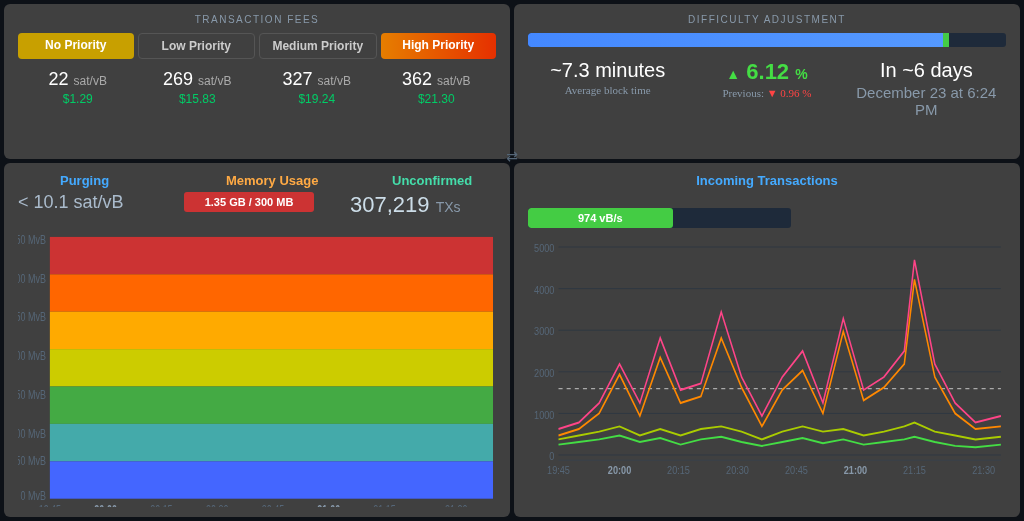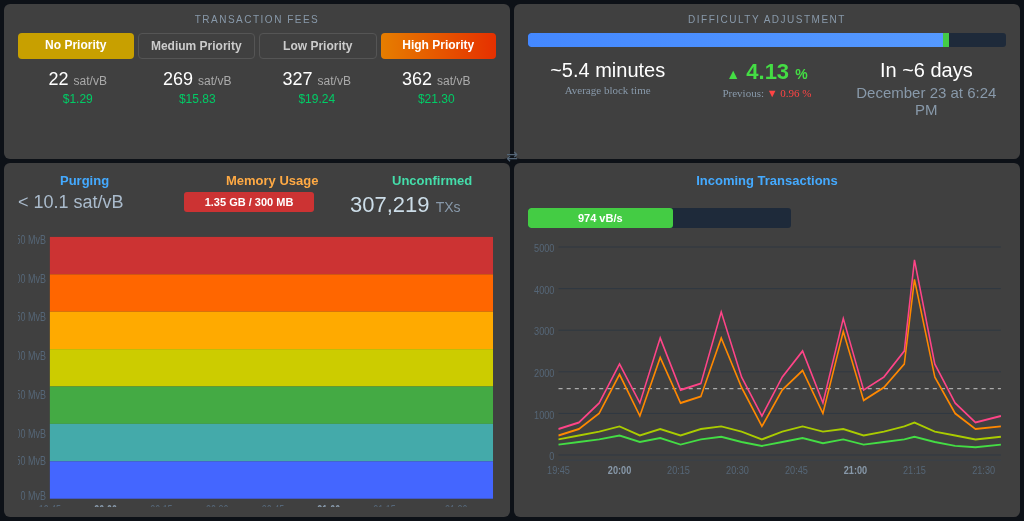--- a/index.html
+++ b/index.html
@@ -266,22 +266,22 @@
       color: #fff;
     }
   </style>
 </head>
 <body>
 
 <div class="panel tx-fees-panel">
   <div class="panel-title">TRANSACTION FEES</div>
   <div class="priority-tabs">
     <div class="priority-tab tab-no">No Priority</div>
+    <div class="priority-tab tab-low">Low Priority</div>
     <div class="priority-tab tab-med">Medium Priority</div>
-    <div class="priority-tab tab-low">Low Priority</div>
     <div class="priority-tab tab-high">High Priority</div>
   </div>
   <div class="fee-values">
     <div class="fee-item">
       <div class="fee-sat">22 <span>sat/vB</span></div>
       <div class="fee-usd">$1.29</div>
     </div>
     <div class="fee-item">
       <div class="fee-sat">269 <span>sat/vB</span></div>
       <div class="fee-usd">$15.83</div>
@@ -299,27 +299,27 @@
 
 <div class="panel difficulty-panel">
   <div class="panel-title">DIFFICULTY ADJUSTMENT</div>
   <div class="diff-bar-container">
     <div class="diff-bar-fill" style="width: 88%;">
       <div class="diff-bar-marker"></div>
     </div>
   </div>
   <div class="diff-stats">
     <div class="diff-stat">
-      <div class="diff-main">~5.4 minutes</div>
+      <div class="diff-main">~7.3 minutes</div>
       <div class="diff-label">Average block time</div>
     </div>
     <div class="diff-stat">
       <div class="diff-change-up">
         <span class="diff-change-arrow">▲</span>
-        <span>4.13</span>
+        <span>6.12</span>
         <span style="font-size:14px; color:#44dd44;"> %</span>
       </div>
       <div class="diff-prev">
         Previous: <span class="diff-prev-down">▼ 0.96 %</span>
       </div>
     </div>
     <div class="diff-stat">
       <div class="diff-days">In ~6 days</div>
       <div class="diff-date">December 23 at 6:24 PM</div>
     </div>

